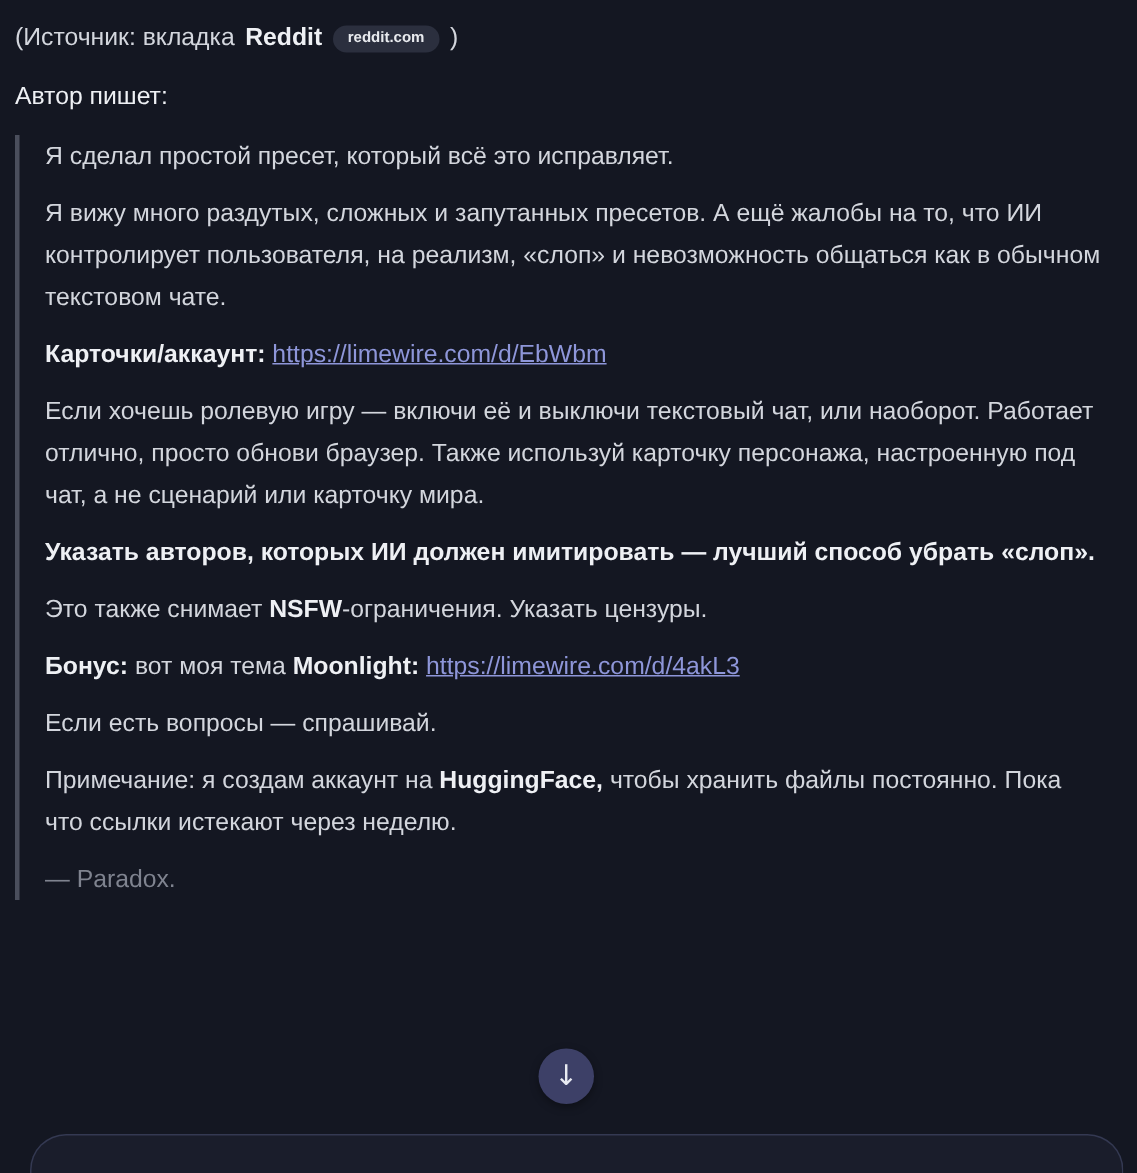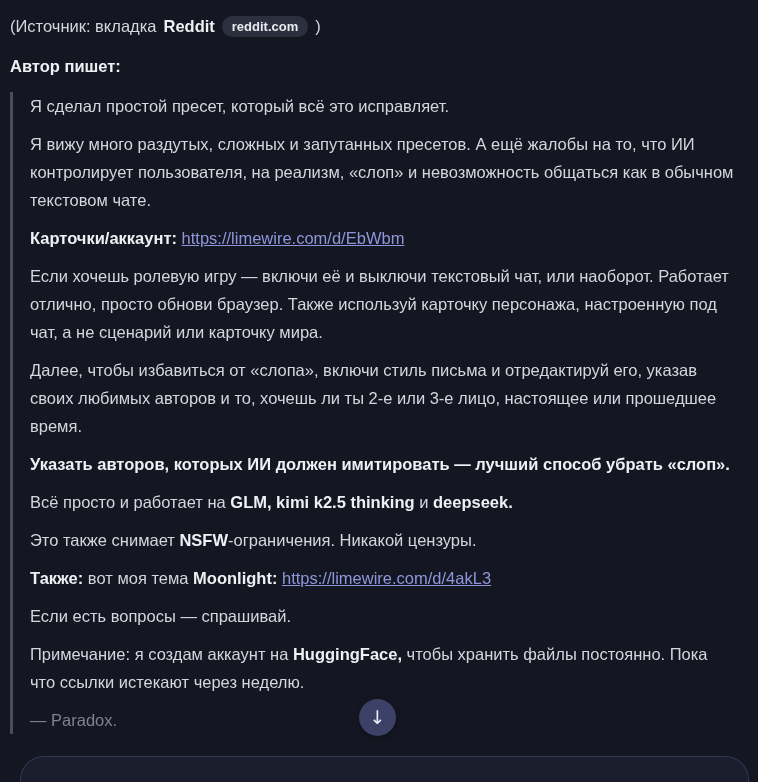--- a/index.html
+++ b/index.html
@@ -34,31 +34,31 @@
     gap: 7px;
     font-size: 16.5px;
     color: var(--text);
     margin-bottom: 20px;
     padding-left: 2px;
   }
   .source-line .b { font-weight: 700; color: var(--text-bold); }
   .badge {
     background: var(--badge-bg);
     color: var(--badge-text);
-    font-size: 13px;
+    font-size: 10px;
     font-weight: 700;
     padding: 4px 10px;
     border-radius: 11px;
     line-height: 1;
     display: inline-block;
     cursor: pointer;
   }
   .author-label {
     font-size: 16.5px;
-    font-weight: 700;
+    font-weight: 400;
     color: var(--text-bold);
     margin-bottom: 16px;
     padding-left: 2px;
   }
   blockquote.quote {
     border-left: 3px solid var(--quote-border);
     margin-left: 2px;
     padding-left: 17px;
     padding-right: 4px;
   }
@@ -120,25 +120,23 @@
     <span>)</span>
   </div>
 
   <div class="author-label">Автор пишет:</div>
 
   <blockquote class="quote">
       <p class="qp"><span>Я сделал простой пресет, который всё это исправляет.</span></p>
       <p class="qp"><span>Я вижу много раздутых, сложных и запутанных пресетов. А ещё жалобы на то, что ИИ контролирует пользователя, на реализм, «слоп» и невозможность общаться как в обычном текстовом чате.</span></p>
       <p class="qp"><span class="b">Карточки/аккаунт: </span><a class="link" href="#">https://limewire.com/d/EbWbm</a></p>
       <p class="qp"><span>Если хочешь ролевую игру — включи её и выключи текстовый чат, или наоборот. Работает отлично, просто обнови браузер. Также используй карточку персонажа, настроенную под чат, а не сценарий или карточку мира.</span></p>
-      <p class="qp"><span>Далее, чтобы избавиться от «слопа», включи стиль письма и отредактируй его, указав своих любимых авторов и то, хочешь ли ты 2-е или 3-е лицо, настоящее или прошедшее время.</span></p>
       <p class="qp"><span class="b">Указать авторов, которых ИИ должен имитировать — лучший способ убрать «слоп».</span></p>
-      <p class="qp"><span>Всё просто и работает на </span><span class="b">GLM, kimi k2.5 thinking</span><span> и </span><span class="b">deepseek.</span></p>
-      <p class="qp"><span>Это также снимает </span><span class="b">NSFW</span><span>-ограничения. Никакой цензуры.</span></p>
-      <p class="qp"><span class="b">Также:</span><span> вот моя тема </span><span class="b">Moonlight:</span><span> </span><a class="link" href="#">https://limewire.com/d/4akL3</a></p>
+      <p class="qp"><span>Это также снимает </span><span class="b">NSFW</span><span>-ограничения. Указать цензуры.</span></p>
+      <p class="qp"><span class="b">Бонус:</span><span> вот моя тема </span><span class="b">Moonlight:</span><span> </span><a class="link" href="#">https://limewire.com/d/4akL3</a></p>
       <p class="qp"><span>Если есть вопросы — спрашивай.</span></p>
       <p class="qp"><span>Примечание: я создам аккаунт на </span><span class="b">HuggingFace,</span><span> чтобы хранить файлы постоянно. Пока что ссылки истекают через неделю.</span></p>
       <p class="qp"><span class="dim">— Paradox.</span></p>
     </blockquote>
 
   <button class="scroll-btn">
     <span class="arrow">↓</span>
   </button>
 
   <div class="input-box"></div>

